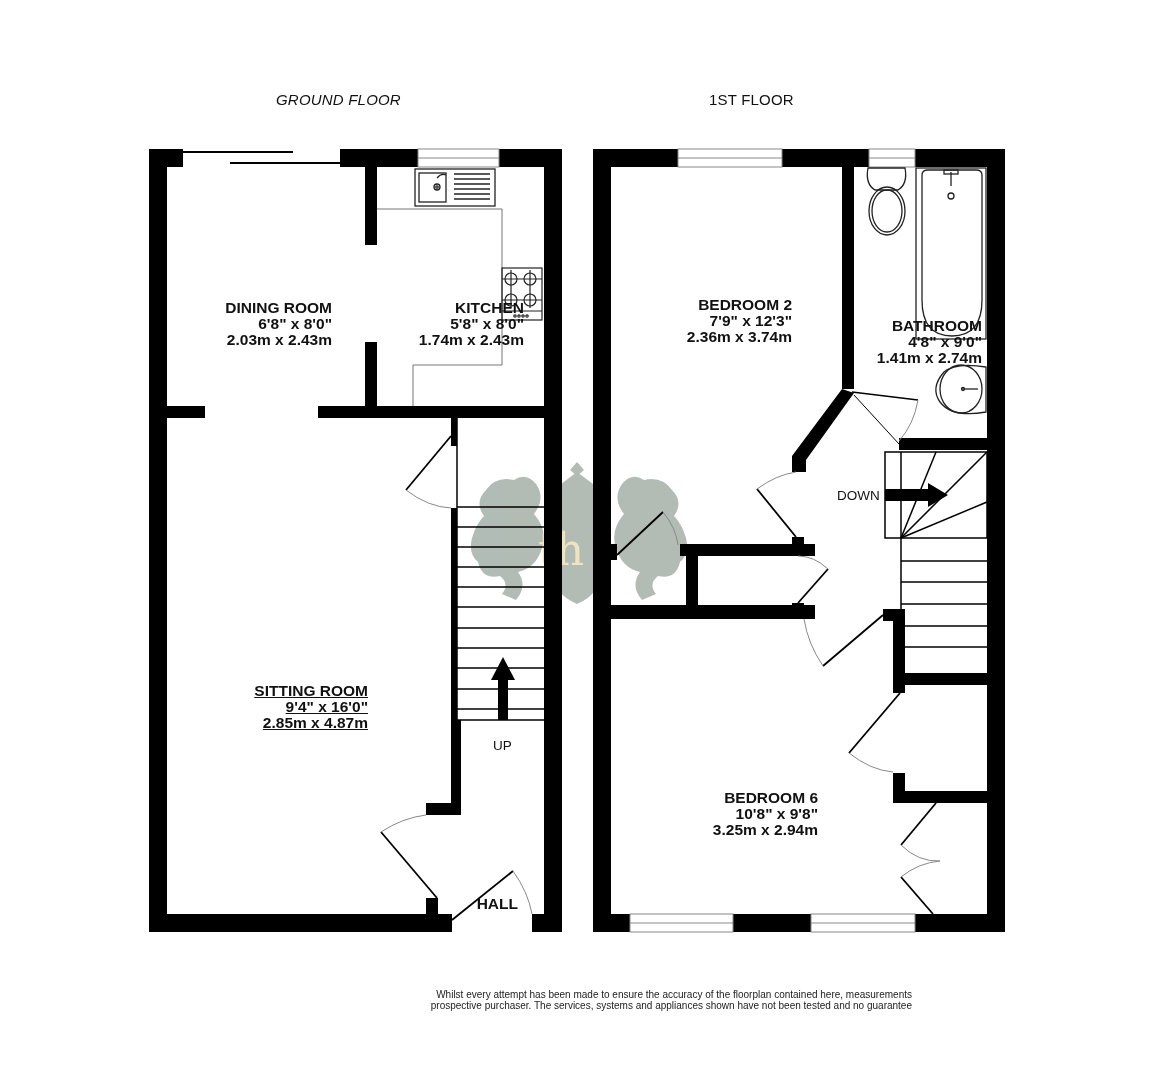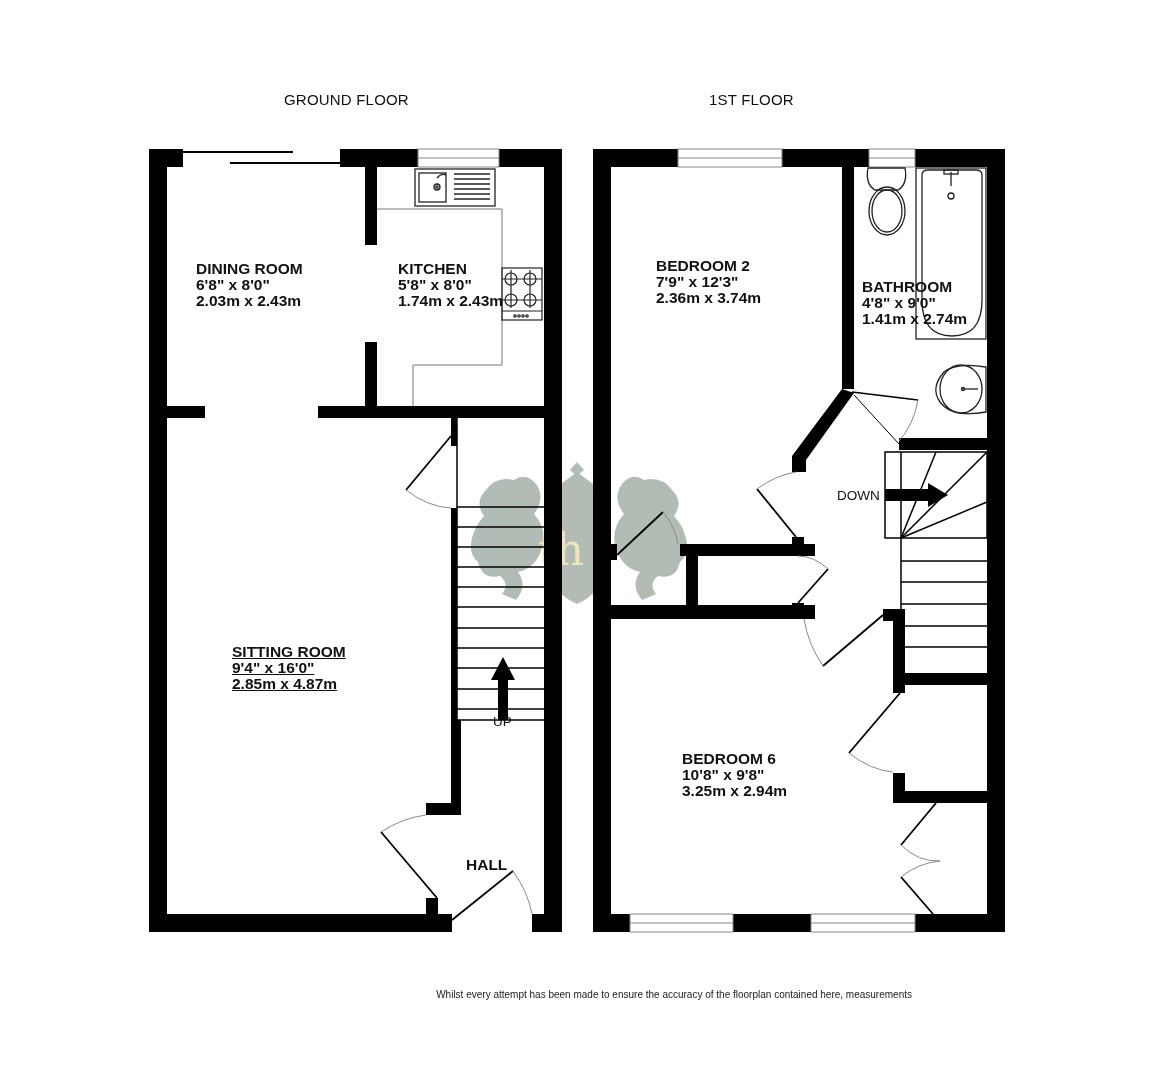--- a/index.html
+++ b/index.html
@@ -1,27 +1,27 @@
 <!DOCTYPE html>
 <html><head>
 <meta charset="utf-8">
 <style>
   html, body { margin: 0; padding: 0; background: #ffffff; }
   body { width: 1153px; height: 1080px; position: relative; overflow: hidden; font-family: "Liberation Sans", sans-serif; color: #111; }
   .floor-title { position: absolute; top: 91px; font-size: 15px; letter-spacing: 0.2px; color: #111; }
-  .room-label { position: absolute; text-align: left; font-weight: bold; font-size: 15.5px; line-height: 16px; color: #111; white-space: nowrap; }
+  .room-label { position: absolute; text-align: right; font-weight: bold; font-size: 15.5px; line-height: 16px; color: #111; white-space: nowrap; margin-top: 39px; }
   .room-label span { display: block; }
   .small-label { position: absolute; font-size: 13.5px; color: #111; }
   svg.plan { position: absolute; left: 0; top: 0; }
   .disclaimer { position: absolute; left: 412px; top: 989px; width: 500px; text-align: right; font-size: 10px; line-height: 11.2px; color: #222; }
 </style>
 </head>
 <body>
 
-<div class="floor-title" style="left:284px;">GROUND FLOOR</div>
+<div class="floor-title" style="left:276px;font-style:italic;">GROUND FLOOR</div>
 <div class="floor-title" style="left:709px;">1ST FLOOR</div>
 
 <svg class="plan" width="1153" height="1080" viewBox="0 0 1153 1080">
 
   <g opacity="0.9">
     <path d="M486 490 q10 -14 28 -10 q12 -8 22 4 q10 14 -2 30 q14 16 8 34 q-6 20 -24 24 q10 14 -2 28 l-14 -6 q8 -10 -2 -18 q-18 4 -22 -14 q-10 -8 -6 -24 q4 -14 12 -22 q-10 -14 2 -26z" fill="#aab5ae"></path>
     <path d="M672 490 q-10 -14 -28 -10 q-12 -8 -22 4 q-10 14 2 30 q-14 16 -8 34 q6 20 24 24 q-10 14 2 28 l14 -6 q-8 -10 2 -18 q18 4 22 -14 q10 -8 6 -24 q-4 -14 -12 -22 q10 -14 -2 -26z" fill="#aab5ae"></path>
     <path d="M553 490 l24 -18 l24 18 l0 80 q0 24 -24 34 q-24 -10 -24 -34z" fill="#aab5ae"></path>
     <path d="M570 470 l7 -8 l7 8 l-7 6z" fill="#aab5ae"></path>
     <text x="538" y="565" font-family="'DejaVu Serif', serif" font-size="44" fill="#efe2b8">th</text>
@@ -256,34 +256,35 @@
   <span>1.74m  x 2.43m</span>
 </div>
 <div class="room-label" style="left:232px; top:644px; width:136px;text-decoration:underline;">
   <span>SITTING ROOM</span>
   <span>9'4"  x 16'0"</span>
   <span>2.85m  x 4.87m</span>
 </div>
 <div class="room-label" style="left:466px; top:857px; width:52px;">
   <span>HALL</span>
 </div>
-<div class="small-label" style="left:493px; top:714px;">UP</div>
+<div class="small-label" style="left:493px; top:738px;">UP</div>
 
 <div class="room-label" style="left:656px; top:258px; width:136px;">
   <span>BEDROOM 2</span>
   <span>7'9"  x 12'3"</span>
   <span>2.36m  x 3.74m</span>
 </div>
 <div class="room-label" style="left:862px; top:279px; width:120px;">
   <span>BATHROOM</span>
   <span>4'8"  x 9'0"</span>
   <span>1.41m  x 2.74m</span>
 </div>
 <div class="room-label" style="left:682px; top:751px; width:136px;">
   <span>BEDROOM 6</span>
   <span>10'8"  x 9'8"</span>
   <span>3.25m  x 2.94m</span>
 </div>
 <div class="small-label" style="left:837px; top:488px;">DOWN</div>
 
 <div class="disclaimer">
   <div>Whilst every attempt has been made to ensure the accuracy of the floorplan contained here, measurements</div>
+  <div>prospective purchaser. The services, systems and appliances shown have not been tested and no guarantee</div>
 </div>
 
 </body></html>

